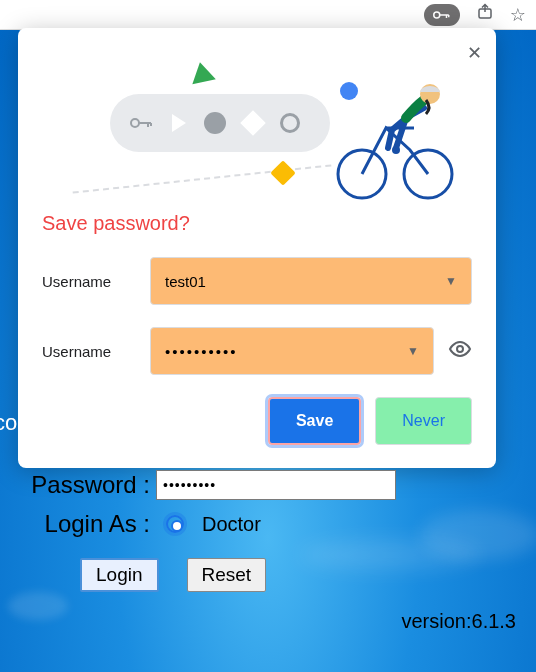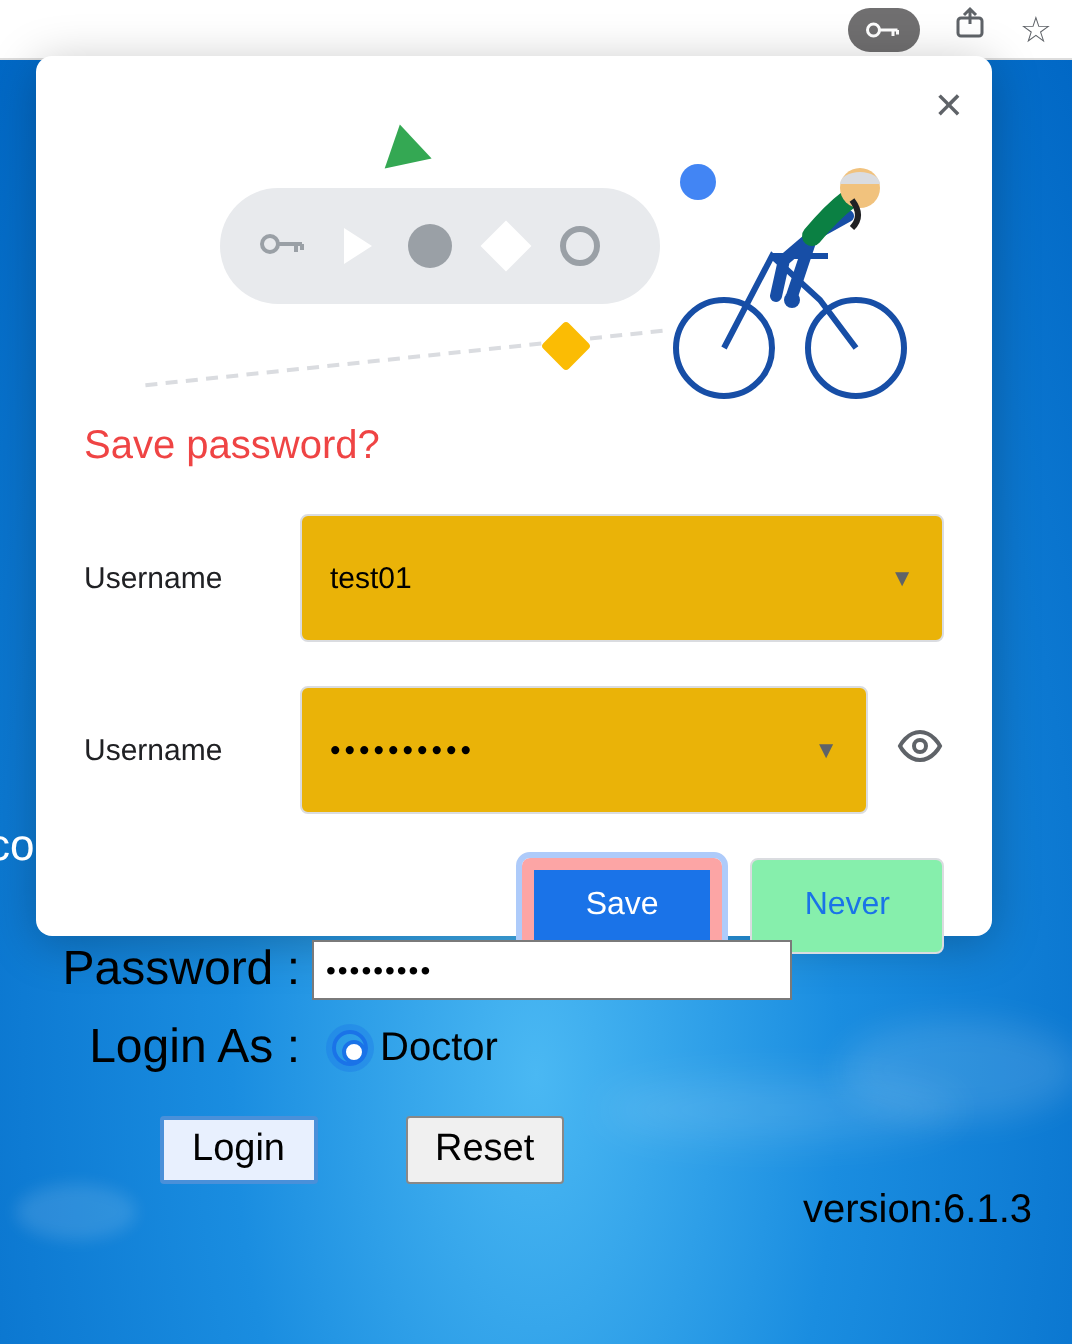--- a/index.html
+++ b/index.html
@@ -67,51 +67,51 @@
   .illus-line { position:absolute; left:30px; top:132px; width:260px; height:0; border-top:2px dashed #dadce0; transform:rotate(-6deg); }
 
   .cyclist { position:absolute; right:14px; top:24px; width:130px; height:130px; }
 
   .popup-title { font-size: 20px; color: #ef4444; margin: 6px 0 22px 0; }
 
   .field-row { display:flex; align-items:center; margin-bottom:22px; }
   .field-label { width:108px; font-size:15px; color:#202124; }
   .field-box {
     flex:1; display:flex; align-items:center; justify-content:space-between;
-    border:1px solid #dadce0; border-radius:4px; height:64px;
-    padding:0 14px; background:#eab308; cursor:pointer;
+    border:1px solid #dadce0; border-radius:4px; height:48px;
+    padding:0 14px; background:#fdba74; cursor:pointer;
     font-size:15px;
   }
   .field-box .chev { color:#5f6368; font-size:12px; }
   .eye-ic { margin-left:14px; color:#5f6368; cursor:pointer; }
 
   .popup-actions { display:flex; justify-content:flex-end; gap:14px; margin-top:8px; }
   .btn {
     height:48px; padding:0 26px; font-size:16px; border-radius:4px; cursor:pointer;
     display:flex; align-items:center; font-weight:500;
   }
-  .btn-primary { background:#1a73e8; color:#fff; border:6px solid #fca5a5; outline:3px solid #aecbfa; outline-offset:0; }
+  .btn-primary { background:#1a73e8; color:#fff; border:2px solid #fca5a5; outline:3px solid #aecbfa; outline-offset:0;font-weight:bold; }
   .btn-secondary { background:#86efac; color:#1a73e8; border:1px solid #dadce0; }
 
   
   .login-page { position:absolute; left:0; top:460px; width:100%; padding: 0 20px; color:#000; }
   .lp-row { display:flex; align-items:center; margin:10px 0; }
   .lp-label { width:136px; text-align:right; font-size:24px; padding-right:6px; }
   .lp-input { width:240px; height:30px; border:1px solid #7a7a7a; background:#fff; padding:0 6px; font-size:14px; letter-spacing:1px; }
   .radio-wrap { display:flex; align-items:center; gap:24px; margin-left:10px; font-size:20px; }
-  .radio-wrap label { display:flex; align-items:center; gap:6px; cursor:pointer; }
+  .radio-wrap label { display:flex; align-items:center; gap:18px; cursor:pointer; }
   .radio-mark {
     width:18px; height:18px; border-radius:50%; display:inline-block; position:relative;
   }
   .radio-blue { border:2px solid #1a73e8; box-shadow: 0 0 0 3px rgba(26,115,232,.35); }
   .radio-blue::after { content:''; position:absolute; left:3px; top:3px; width:8px; height:8px; border-radius:50%; background:#fff; border:2px solid #1a73e8; }
   .radio-white { border:2px solid #fff; background:#fff; }
   .radio-white::after { content:''; position:absolute; left:4px; top:4px; width:6px; height:6px; border-radius:50%; background:#fff; }
 
-  .lp-buttons { display:flex; gap:44px; margin:20px 0 2px 60px; }
+  .lp-buttons { display:flex; gap:28px; margin:20px 0 18px 60px; }
   .lp-btn {
     padding:4px 14px; font-size:19px; cursor:pointer;
     background:#f0f0f0; border:1px solid #888; border-radius:2px;
   }
   .lp-login { background:#e8f0fe; border:2px solid #4a90d9; }
   .version { text-align:right; font-size:20px; margin-top:0; }
 
   .co-text { position:absolute; left:-6px; top:410px; color:#fff; font-size:22px; }
 
   

